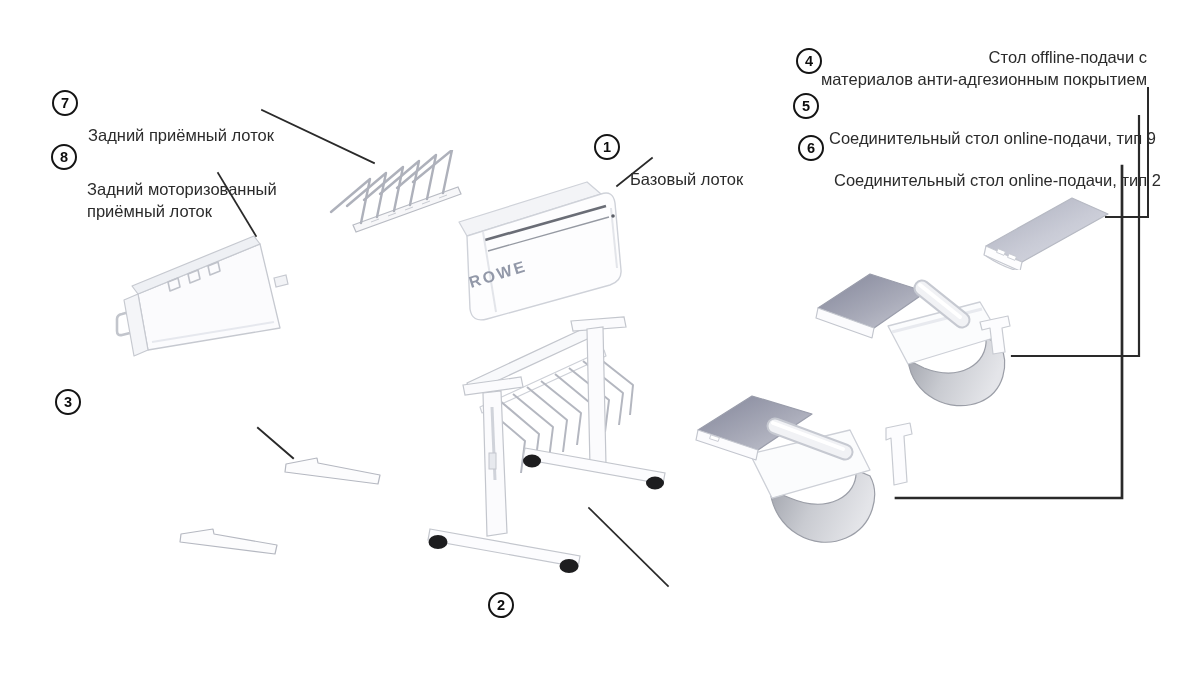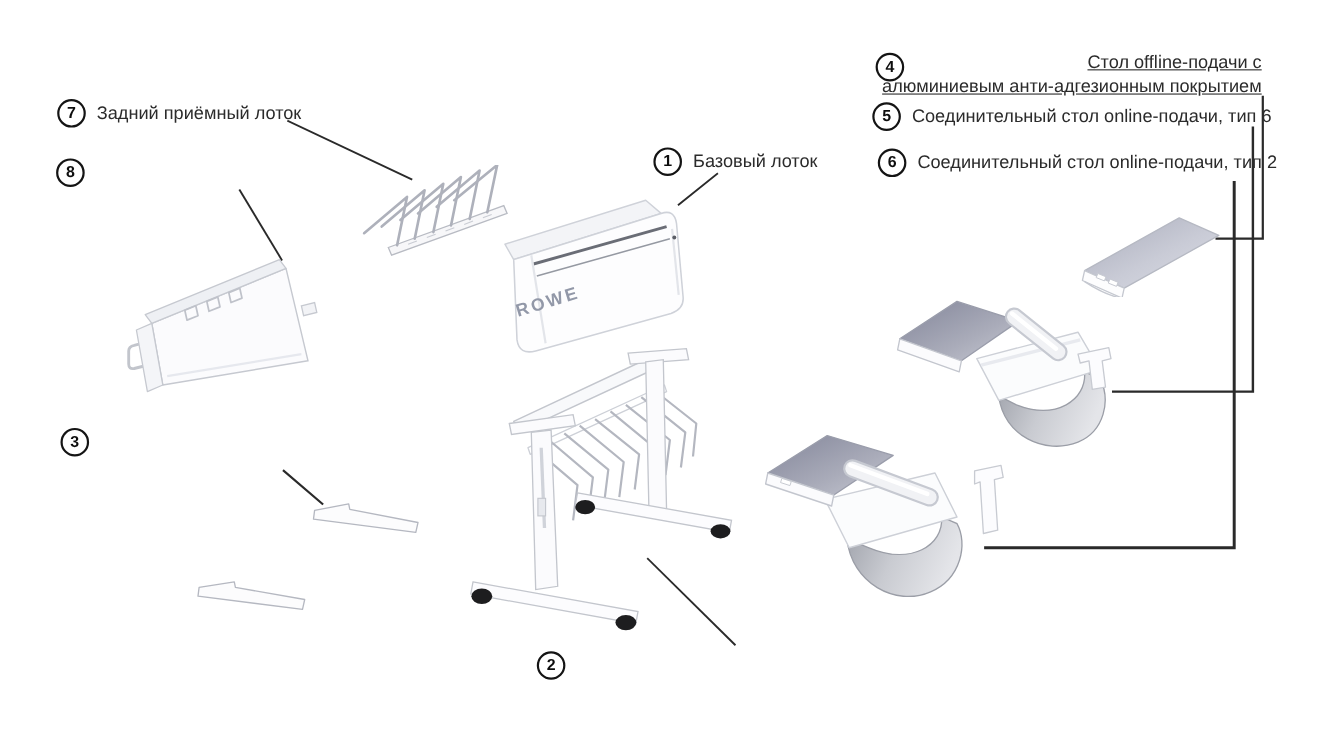--- a/index.html
+++ b/index.html
@@ -7,22 +7,22 @@
     position:relative;width:1200px;height:683px;background:#ffffff;overflow:hidden;
     font-family:"Liberation Sans","DejaVu Sans",sans-serif;color:#2b2b2b;
   }
   .part{position:absolute;}
   .lbl{position:absolute;display:flex;gap:10px;align-items:flex-start;font-size:16.5px;}
   .num{
     flex:none;width:22px;height:22px;border:2px solid #141414;border-radius:50%;
     display:flex;align-items:center;justify-content:center;
     font-weight:bold;font-size:14.5px;line-height:1;color:#0d0d0d;background:#fff;
   }
-  .txt{line-height:22px;padding-top:2px;white-space:nowrap;}
-  .right-txt{position:absolute;text-align:right;line-height:22px;font-size:16.5px;white-space:nowrap;text-decoration:underline;}
+  .txt{line-height:22px;padding-top:2px;white-space:nowrap;margin-top:32px;}
+  .right-txt{position:absolute;text-align:right;line-height:22px;font-size:16.5px;white-space:nowrap;}
   svg{display:block;}
 </style>
 </head>
 <body>
 
 <div id="canvas">
 
   <svg class="part" style="left:0;top:0;" width="1200" height="683" viewBox="0 0 1200 683">
     <g stroke="#2a2a2a" fill="none" stroke-linecap="square">
       <path d="M262,110 L374,163" stroke-width="1.7"></path>
@@ -190,20 +190,24 @@
     <polygon points="196,38 220,33 222,44 214,46 217,92 204,95 201,48 196,50" fill="#fcfcfe" stroke="#c8cbd2" stroke-width="1.2" stroke-linejoin="round"></polygon>
   </svg>
 
   <div class="lbl" style="left:52px;top:90px;">
     <span class="num">7</span>
     <span class="txt">Задний приёмный лоток</span>
   </div>
 
   <div class="lbl" style="left:51px;top:144px;">
     <span class="num">8</span>
+    <span class="txt">
+      <span>Задний моторизованный</span><br>
+      <span>приёмный лоток</span>
+    </span>
   </div>
 
   <div class="lbl" style="left:55px;top:389px;">
     <span class="num">3</span>
     <span class="txt">
       <br>
     </span>
   </div>
 
   <div class="lbl" style="left:594px;top:134px;">
@@ -211,26 +215,26 @@
     <span class="txt">Базовый лоток</span>
   </div>
 
   <div class="lbl" style="left:488px;top:592px;">
     <span class="num">2</span>
   </div>
 
   <span class="num" style="position:absolute;left:796px;top:48px;">4</span>
   <div class="right-txt" style="right:53px;top:46px;">
     <span>Стол offline-подачи с</span><br>
-    <span>алюминиевым анти-адгезионным покрытием</span>
+    <span>материалов анти-адгезионным покрытием</span>
   </div>
 
   <div class="lbl" style="left:793px;top:93px;">
     <span class="num">5</span>
-    <span class="txt">Соединительный стол online-подачи, тип 6</span>
+    <span class="txt">Соединительный стол online-подачи, тип 9</span>
   </div>
 
   <div class="lbl" style="left:798px;top:135px;">
     <span class="num">6</span>
     <span class="txt">Соединительный стол online-подачи, тип 2</span>
   </div>
 
 </div>
 
 </body></html>

